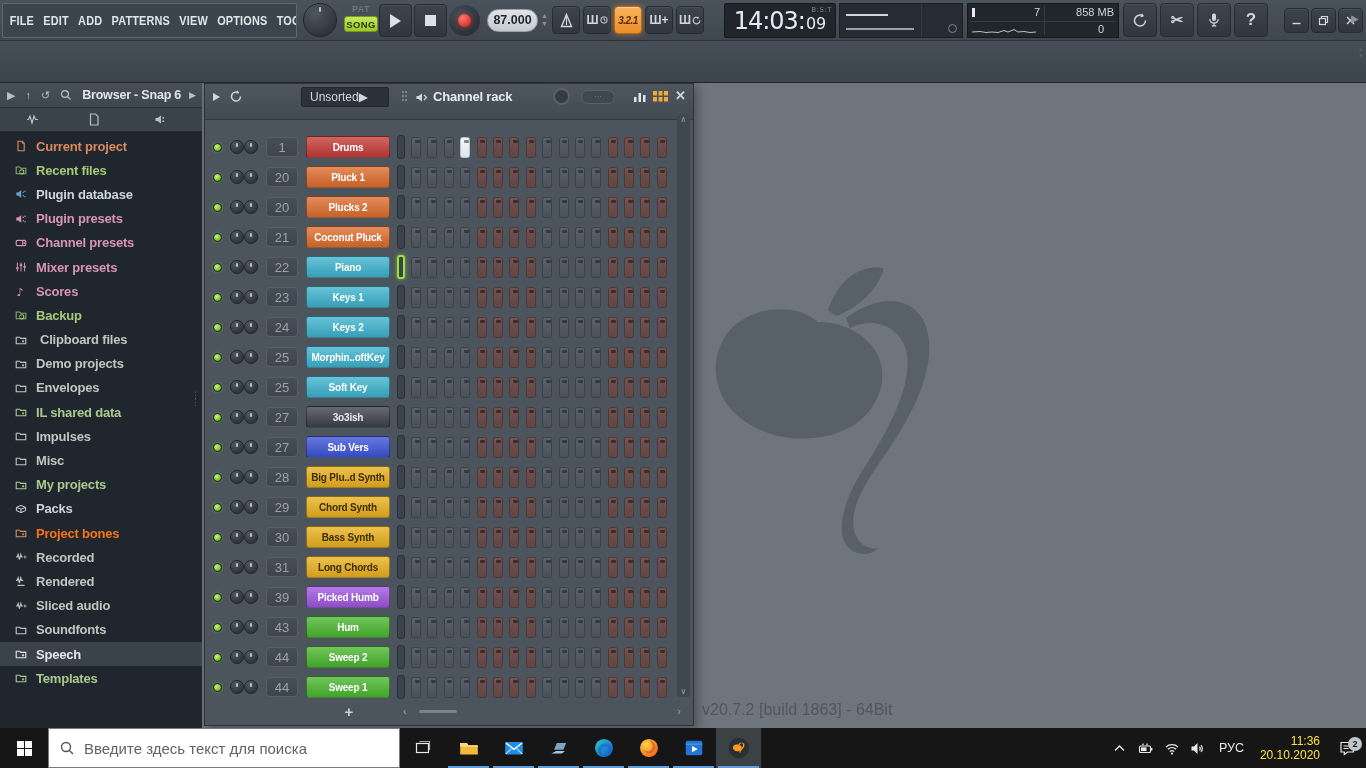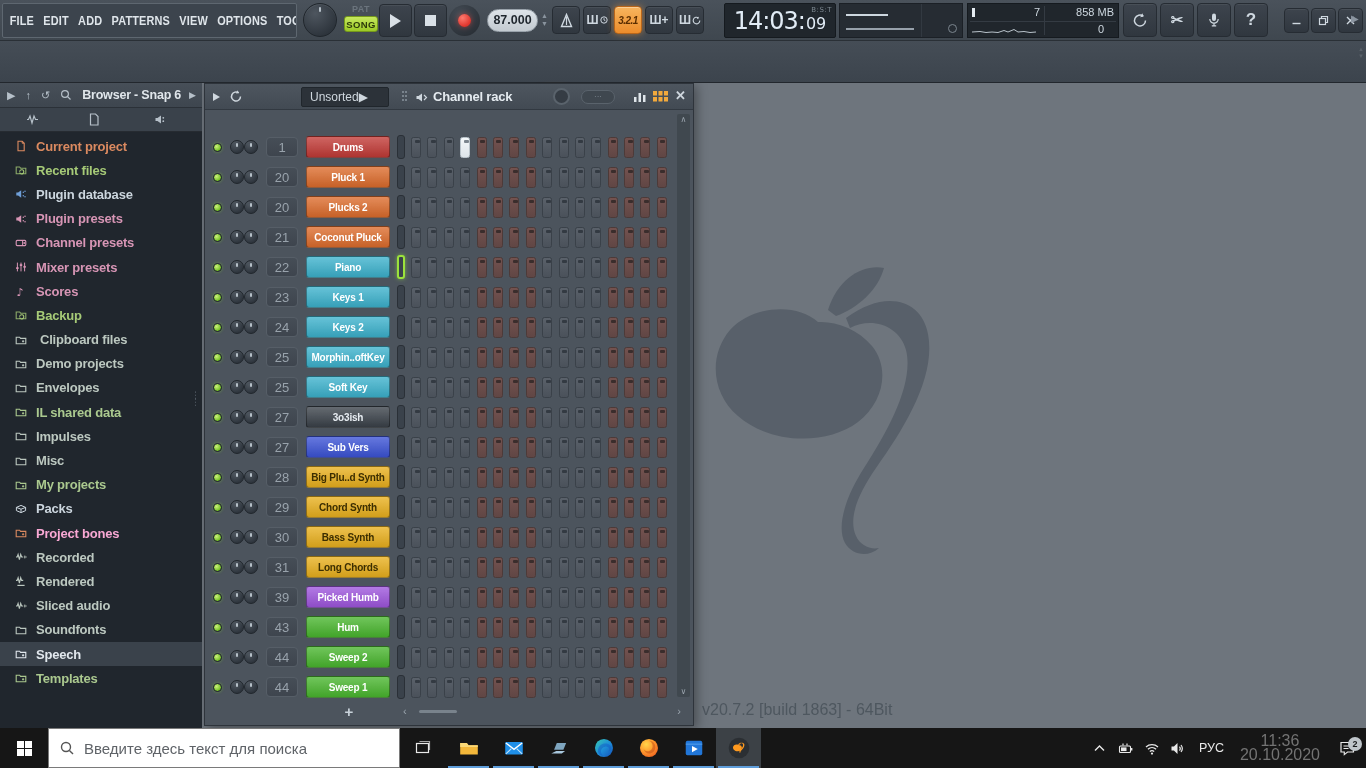--- a/index.html
+++ b/index.html
@@ -146,21 +146,21 @@
   .b-handle { position:absolute; right:2px; top:309px; color:#59626b; font-size:9px; line-height:7px; }
 
   
   .workspace { position:absolute; left:202px; top:83px; right:0; bottom:40px; background:#6e757d; overflow:hidden; }
   .fl-logo { position:absolute; left:498px; top:175px; }
   .version-text { position:absolute; left:500px; top:618px; color:#4e575f; font-size:16px; }
 
   
   .rack { position:absolute; left:2px; top:0; width:490px; height:643px;
           background:#4c545d; border:1px solid #2e343b; box-shadow:3px 3px 10px rgba(0,0,0,.35); }
-  .rack-header { position:absolute; left:0; top:0; width:100%; height:26px;
+  .rack-header { position:absolute; left:0; top:0; width:100%; height:36px;
                  background:linear-gradient(#4e565f,#424a53); border-bottom:1px solid #323941; color:#cfd7de; }
   .rh-play { position:absolute; left:8px; top:9px; width:0; height:0;
              border-left:7px solid #cfd7de; border-top:4.5px solid transparent; border-bottom:4.5px solid transparent; }
   .rh-undo { position:absolute; left:24px; top:5px; }
   .rh-sort { position:absolute; left:96px; top:3px; width:88px; height:20px;
              background:#2c3239; border:1px solid #20262c; border-radius:2px;
              display:flex; align-items:center; padding:0 5px 0 8px; }
   .rh-sort span { flex:1; font-size:12px; color:#cfd7de; }
   .rh-grip { position:absolute; left:197px; top:7px; width:2px; height:2px; border-radius:50%; background:#8a949e;
              box-shadow:0 4px 0 #8a949e, 0 8px 0 #8a949e, 3px 0 0 #8a949e, 3px 4px 0 #8a949e, 3px 8px 0 #8a949e; }
@@ -225,21 +225,21 @@
   .search-input::placeholder { color:#5f6368; }
   .tb-taskview { width:46px; display:flex; align-items:center; justify-content:center; }
   .tb-apps { display:flex; }
   .tb-app { position:relative; width:45px; display:flex; align-items:center; justify-content:center; }
   .tb-app::after { content:""; position:absolute; bottom:0; left:2px; right:2px; height:2px; background:#5f9edb; }
   .tb-app.active { background:#3c4146; }
   .tb-spacer { flex:1; }
   .tray { display:flex; align-items:center; }
   .tray-ic { width:26px; display:flex; justify-content:center; }
   .tray-lang { color:#e9e9e9; font-size:12.5px; padding:0 8px; }
-  .tray-clock { color:#737373; font-size:16px; line-height:14px; text-align:center; padding:0 8px; }
+  .tray-clock { color:#fde047; font-size:12px; line-height:14px; text-align:right; padding:0 8px; }
   .tray-notif { position:relative; width:38px; display:flex; justify-content:center; align-items:center; }
   .notif-badge { position:absolute; right:4px; bottom:5px; width:14px; height:14px; border-radius:50%;
                  background:#bfc5ca; color:#17191b; font-size:9px; font-weight:700;
                  display:flex; align-items:center; justify-content:center; }
 
   svg { display:block; }
   svg text { font-family:"DejaVu Sans", sans-serif; }
 </style>
 </head>
 <body>
@@ -1340,21 +1340,21 @@
           </span>
           <span class="b-label" style="color: rgb(204, 214, 222);">Packs</span>
         </div>
         <div class="b-item">
           <span class="b-icon" style="color: rgb(219, 138, 96);">
             <svg width="12" height="12" viewBox="0 0 12 12">
               <path d="M1.2 3.2h3.4l1 1.2h5.2v5.4H1.2z" fill="none" stroke="currentColor" stroke-width="1.1"></path>
               <path d="M8.1 6.2v2.2M7 7.3h2.2" stroke="currentColor" stroke-width="1"></path>
             </svg>
           </span>
-          <span class="b-label" style="color: #f9a8d4;">Project bones</span>
+          <span class="b-label" style="color: #f97316;">Project bones</span>
         </div>
         <div class="b-item">
           <span class="b-icon" style="color: rgb(188, 200, 192);">
             <svg width="12" height="12" viewBox="0 0 12 12">
               <path d="M1 6h1.2l.9-2.6 1.3 5.2 1.3-5.2.9 2.6h1.6" fill="none" stroke="currentColor" stroke-width="1.1"></path>
               <path d="M9.8 4.6v2.8M11 5.4v1.2" stroke="currentColor" stroke-width="1"></path>
             </svg>
           </span>
           <span class="b-label" style="color: rgb(188, 200, 192);">Recorded</span>
         </div>

